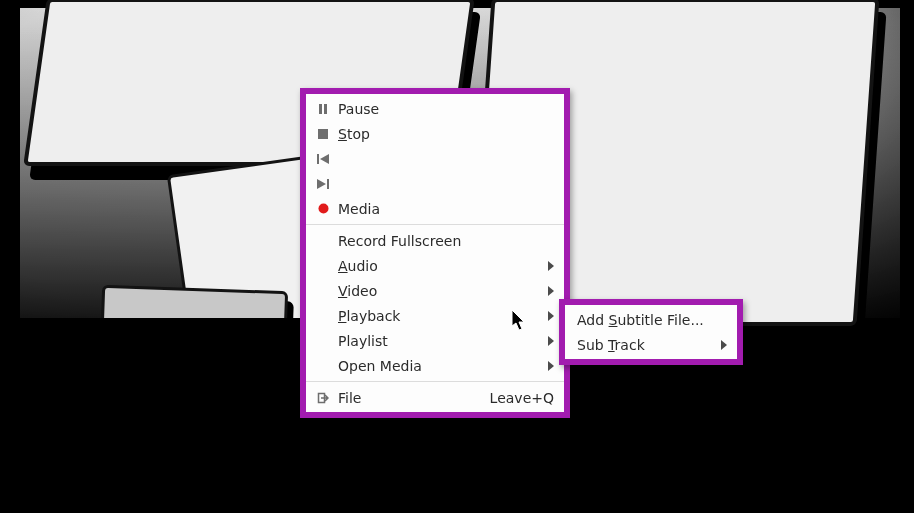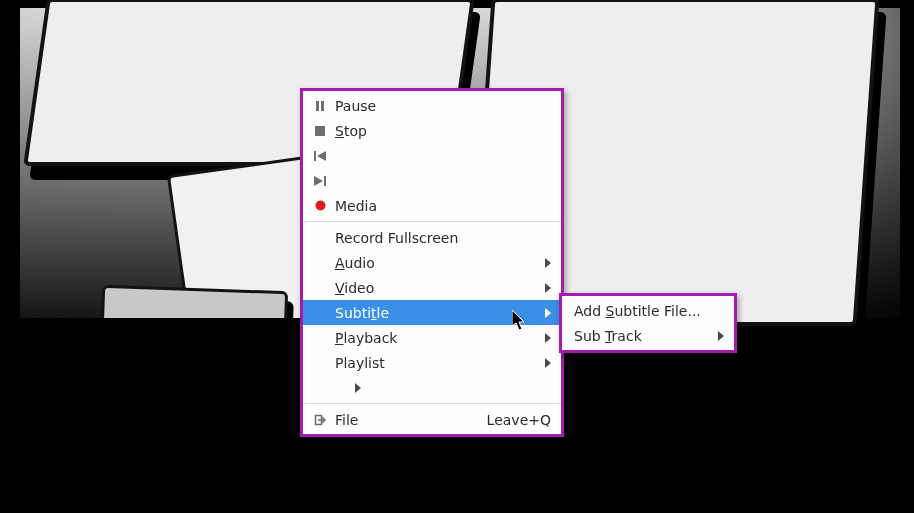--- a/index.html
+++ b/index.html
@@ -67,34 +67,34 @@
     left: 0; right: 0;
     top: 310px;
     height: 200px;
     background: #000;
   }
 
   
   .context-menu {
     position: absolute;
     background: #fdfdfd;
-    border: 3px solid #a21caf;
+    border: 6px solid #a21caf;
     box-shadow: 2px 3px 6px rgba(0,0,0,0.35);
     padding: 2px 0;
     color: #2b2b2b;
     user-select: none;
   }
   .main-menu {
     left: 300px;
     top: 88px;
     width: 258px;
   }
   .sub-menu {
     left: 559px;
-    top: 293px;
+    top: 299px;
     width: 172px;
   }
   .menu-item {
     display: flex;
     align-items: center;
     height: 25px;
     padding: 0 10px 0 8px;
     white-space: nowrap;
     cursor: default;
   }
@@ -220,29 +220,20 @@
     <div class="menu-item">
       <span class="mi-icon"></span>
       <span class="mi-label"><span class="underline-char">V</span>ideo</span>
       <span class="mi-arrow">
         <svg width="6" height="10" viewBox="0 0 6 10">
             <polygon points="0,0 0,10 6,5" fill="#4b4b4b"></polygon>
           </svg>
       </span>
     </div>
 
-    <div class="menu-item highlight">
-      <span class="mi-icon"></span>
-      <span class="mi-label">Subti<span class="underline-char">t</span>le</span>
-      <span class="mi-arrow">
-        <svg width="6" height="10" viewBox="0 0 6 10">
-            <polygon points="0,0 0,10 6,5" fill="#ffffff"></polygon>
-          </svg>
-      </span>
-    </div>
 
     <div class="menu-item">
       <span class="mi-icon"></span>
       <span class="mi-label"><span class="underline-char">P</span>layback</span>
       <span class="mi-arrow">
         <svg width="6" height="10" viewBox="0 0 6 10">
             <polygon points="0,0 0,10 6,5" fill="#4b4b4b"></polygon>
           </svg>
       </span>
     </div>
@@ -252,20 +243,21 @@
       <span class="mi-label">Playlist</span>
       <span class="mi-arrow">
         <svg width="6" height="10" viewBox="0 0 6 10">
             <polygon points="0,0 0,10 6,5" fill="#4b4b4b"></polygon>
           </svg>
       </span>
     </div>
 
     <div class="menu-item">
       <span class="mi-icon"></span>
+      <span class="mi-label">Open Media</span>
       <span class="mi-arrow">
         <svg width="6" height="10" viewBox="0 0 6 10">
             <polygon points="0,0 0,10 6,5" fill="#4b4b4b"></polygon>
           </svg>
       </span>
     </div>
 
     <div class="menu-sep"></div>
 
     <div class="menu-item">

